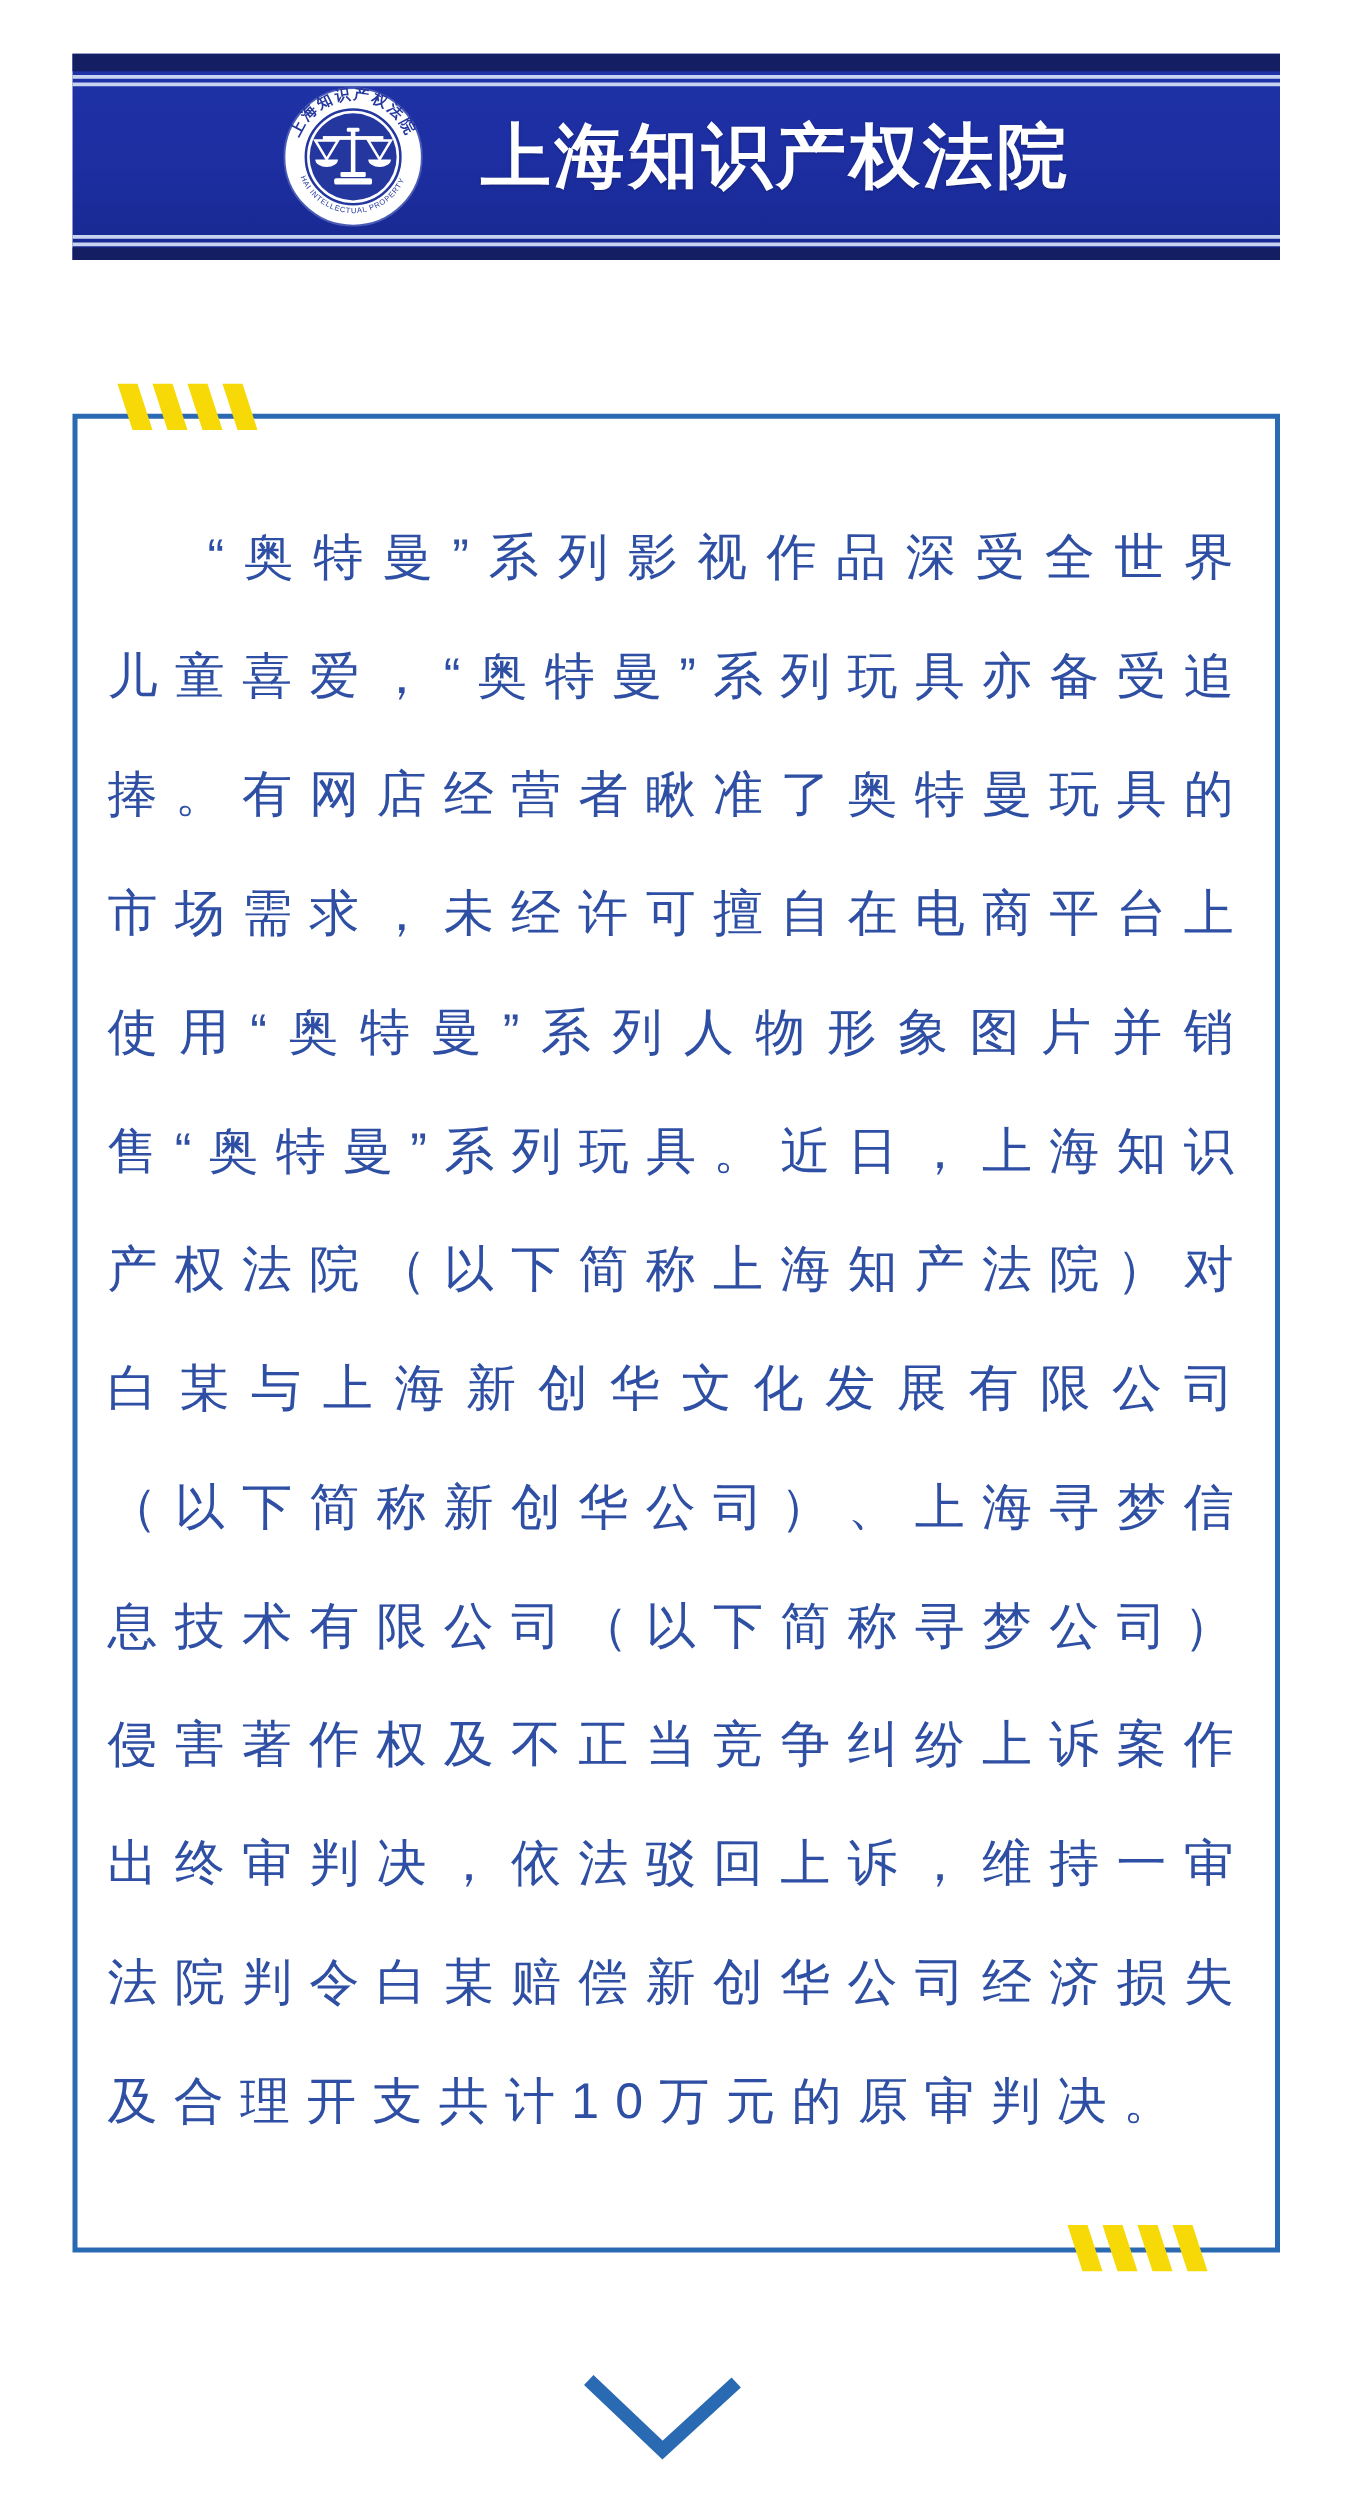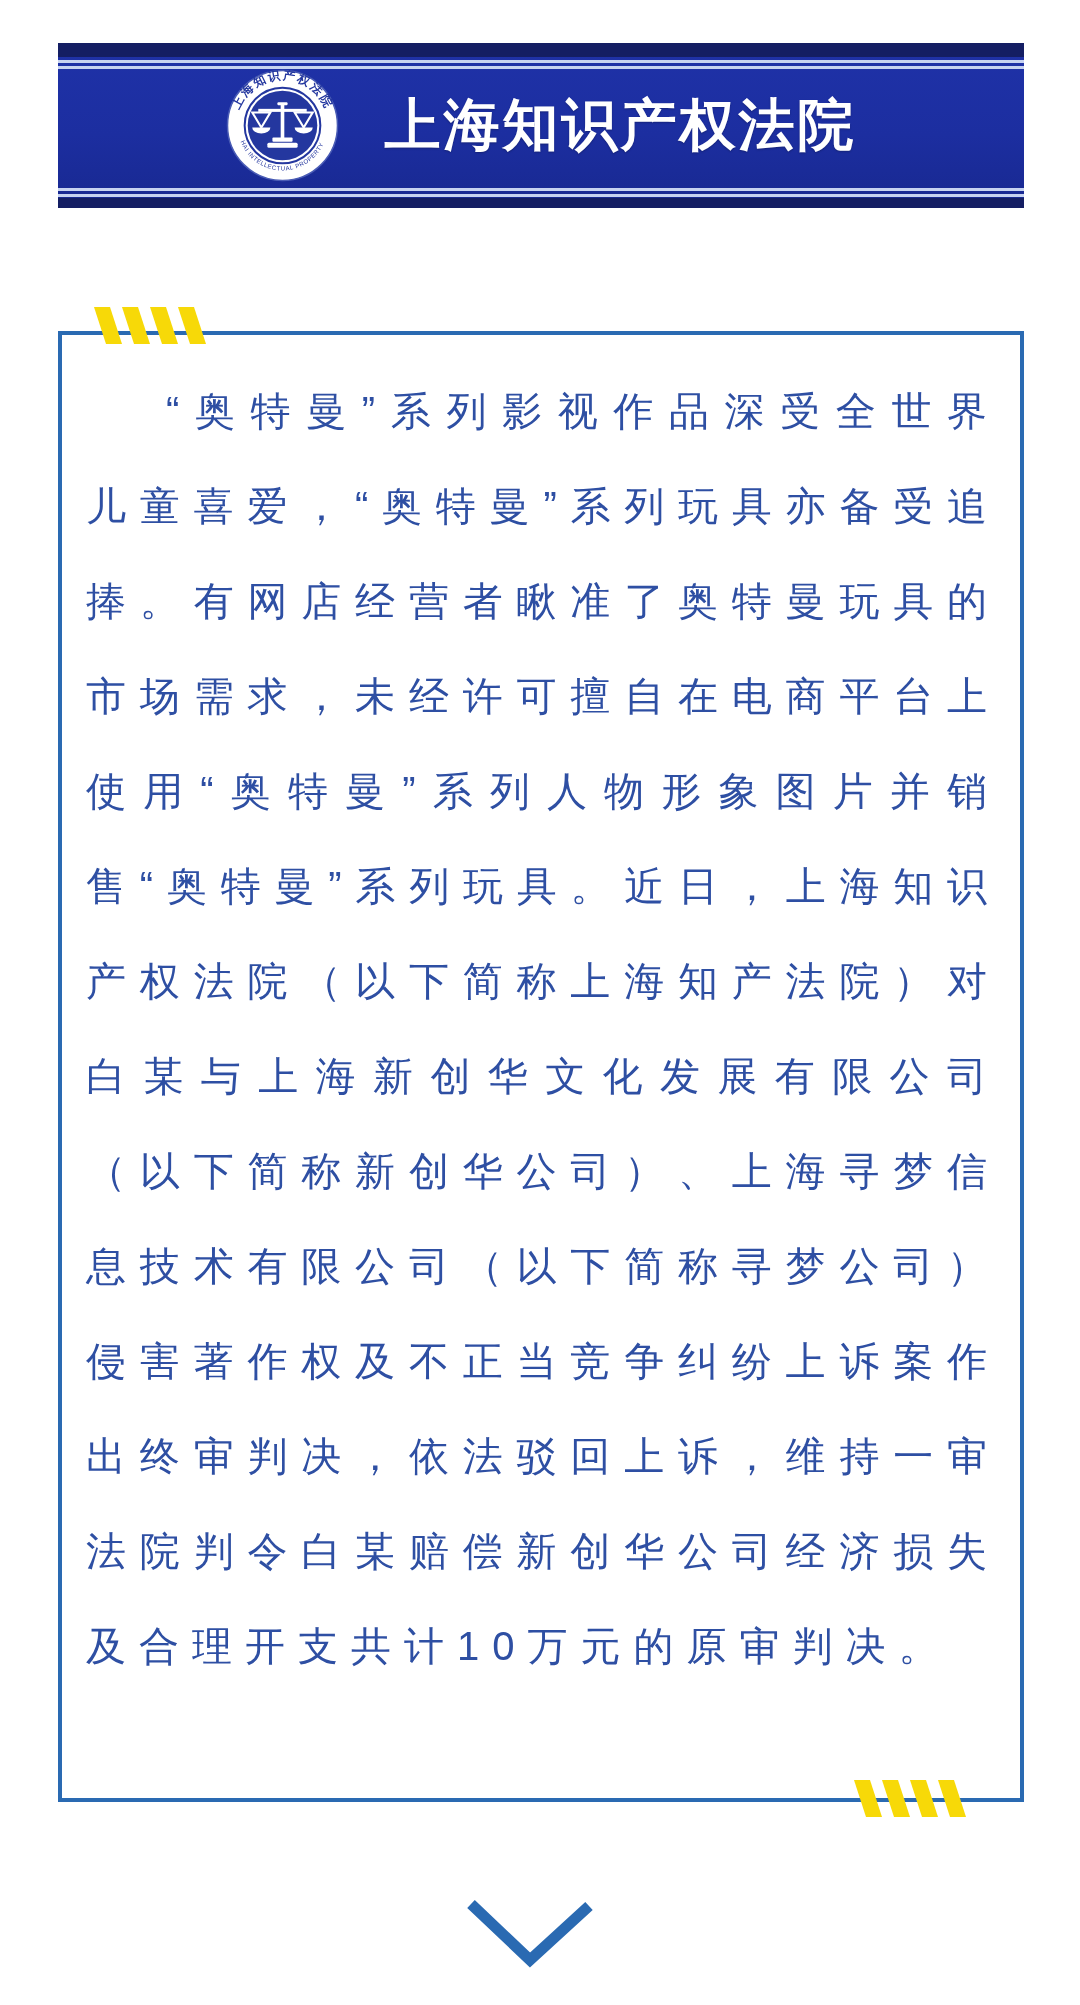--- a/index.html
+++ b/index.html
@@ -46,21 +46,21 @@
   
   .content-box {
     position: absolute;
     left: 58px; top: 331px;
     width: 966px; height: 1471px;
     border: 4px solid #2a6ab2;
     background: #ffffff;
   }
   .article-paragraph {
     margin: 0;
-    padding: 29px 20px 0 24px;
+    padding: 64px 20px 0 24px;
     font-size: 40px;
     line-height: 95px;
     letter-spacing: 13px;
     color: #2e4fa3;
     text-align: justify;
     text-justify: inter-character;
     text-indent: 2em;
   }
 
   

